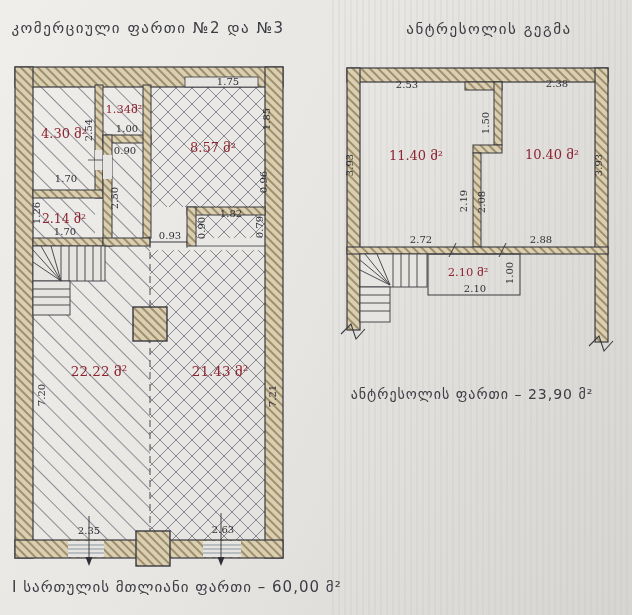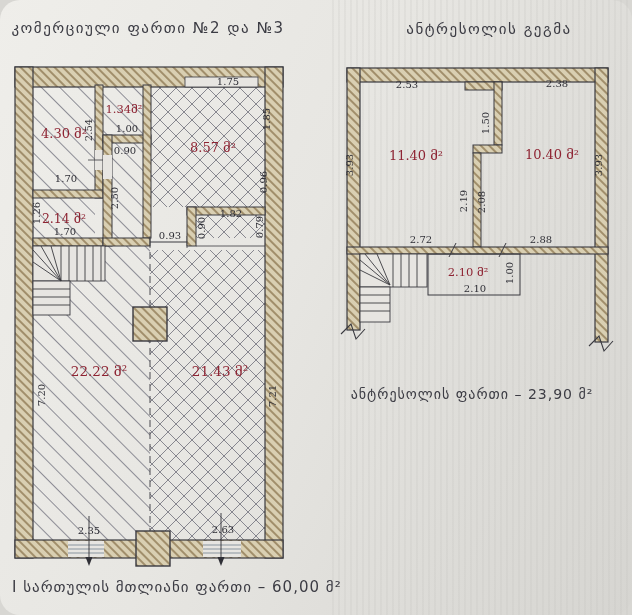--- a/index.html
+++ b/index.html
@@ -4,21 +4,20 @@
 <style>
   html,body{margin:0;padding:0;}
   body{
     width:632px;height:615px;overflow:hidden;
     font-family:"DejaVu Sans",sans-serif;
     background:#d8d7d3;
   }
   .paper{
     position:relative;width:632px;height:615px;
     background:linear-gradient(115deg,#efeeea 0%,#e7e6e2 45%,#dddcd8 75%,#d6d5d1 100%);
-    border-radius:20px;
   }
   .striation{
     position:absolute;top:0;right:0;width:300px;height:615px;
     background:repeating-linear-gradient(90deg,rgba(190,189,185,.18) 0 2px,rgba(230,229,225,.0) 2px 6px);
     pointer-events:none;
   }
   svg{position:absolute;top:0;left:0;}
   text{font-family:"DejaVu Serif","DejaVu Sans",serif;}
   .title{font-family:"DejaVu Sans",sans-serif;fill:#3c3c44;}
   .dim{fill:#2f2f36;font-size:10px;}

